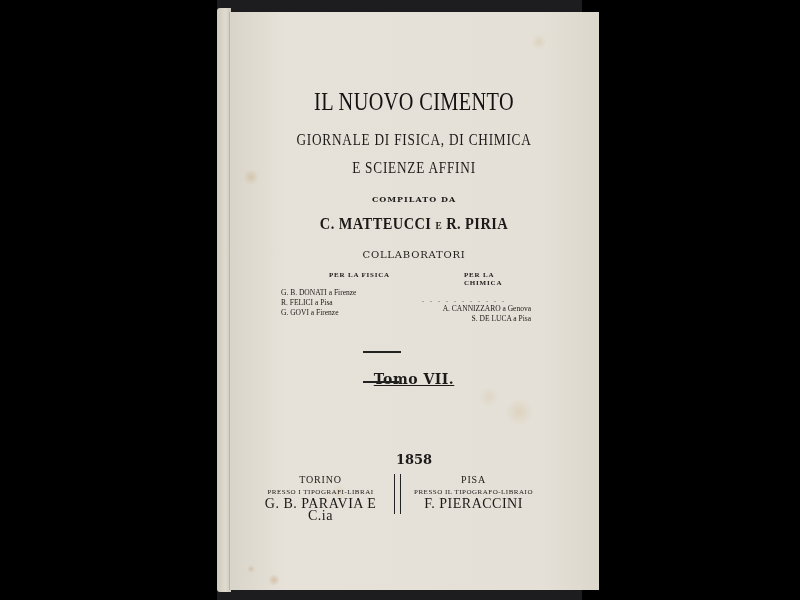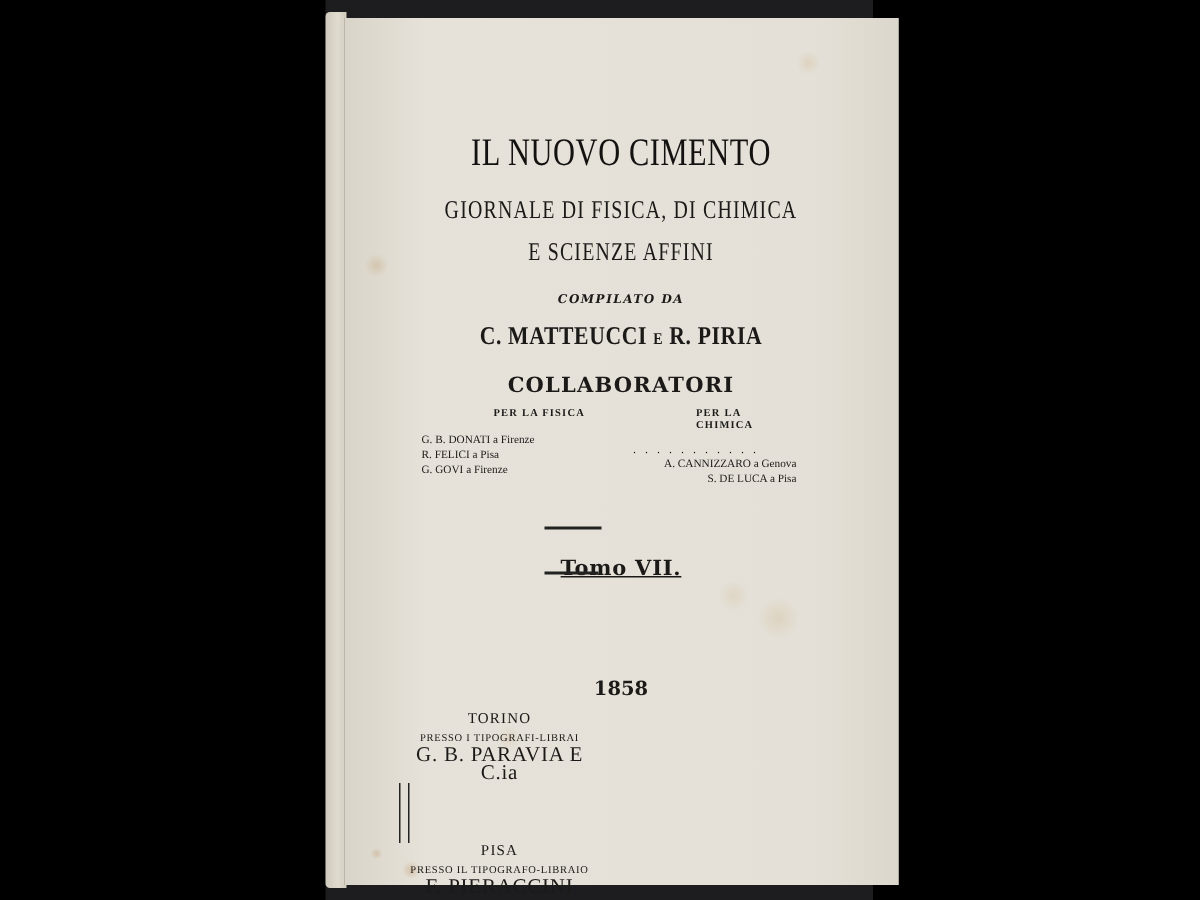--- a/index.html
+++ b/index.html
@@ -31,39 +31,39 @@
       box-shadow: 1px 0 0 #bdb6a8 inset;
       color: #1c1a18;
     }
     .line { position: absolute; left: 0; right: 0; text-align: center; white-space: nowrap; }
     .title {
       top: 75px; font-family: "Liberation Serif", serif; font-size: 26px; letter-spacing: 0.5px;
       transform: scaleX(0.78); font-weight: 400; color: #141210;
     }
     .subtitle1 { top: 118px; font-size: 17px; transform: scaleX(0.78); letter-spacing: 1px; font-family: "Liberation Serif", serif; }
     .subtitle2 { top: 146px; font-size: 17px; transform: scaleX(0.78); letter-spacing: 1px; font-family: "Liberation Serif", serif; }
-    .compilato { top: 182px; font-size: 8px; font-weight: bold; letter-spacing: 1px; font-family: "DejaVu Serif", serif; font-style: italic; }
+    .compilato { top: 182px; font-size: 8px; font-weight: bold; letter-spacing: 1px; font-family: "DejaVu Serif", serif; }
     .editors { top: 202px; font-size: 17px; font-family: "Liberation Serif", serif; font-weight: 600; letter-spacing: 0.5px; transform: scaleX(0.85); }
     .editors .small { font-size: 11px; }
-    .collab { top: 237px; font-size: 14px; font-weight: bold; letter-spacing: 0.8px; }
+    .collab { top: 237px; font-size: 10px; font-weight: normal; letter-spacing: 0.8px; }
     .cols {
       position: absolute; top: 259px; left: 52px; width: 250px; display: flex; justify-content: space-between;
       font-family: "Liberation Serif", serif;
     }
     .col { width: 115px; }
     .col-head { font-size: 7px; font-weight: bold; letter-spacing: 0.8px; margin-left: 6px; margin-bottom: 9px; padding-left: 42px; }
     .col-item { font-size: 7.5px; line-height: 10px; white-space: nowrap; }
     .dots { letter-spacing: 2px; font-size: 8px; line-height: 8px; margin-left: 6px; }
     .col.right .col-item { margin-left: 6px; text-align: right; }
     .rule { position: absolute; height: 1.5px; background: #222; }
     .tomo { top: 359px; font-size: 14px; font-weight: bold; font-family: "DejaVu Serif", serif; letter-spacing: 0.5px; text-decoration: underline; }
     .year { top: 440px; font-size: 13px; font-weight: bold; font-family: "DejaVu Serif", serif; }
     .imprint {
-      position: absolute; top: 462px; left: 34px; width: 300px; display: flex; justify-content: center;
-      font-family: "Liberation Serif", serif; color: #1c1a18; flex-direction: column;
+      position: absolute; top: 462px; left: 18px; width: 300px; display: flex; justify-content: center;
+      font-family: "Liberation Serif", serif; color: #1c1a18;
     }
     .imp-col { text-align: center; width: 140px; }
     .imp-city { font-size: 10px; letter-spacing: 0.8px; line-height: 12px; }
     .imp-line { font-size: 7px; letter-spacing: 0.5px; line-height: 12px; white-space: nowrap; }
     .imp-name { font-size: 14px; letter-spacing: 0.5px; line-height: 12px; text-align: center; }
     .divider-bar { width: 5px; margin: 0 3px; border-left: 1.5px solid #222; border-right: 1.5px solid #222; height: 40px; }
   </style>
 </head>
 <body>
 

